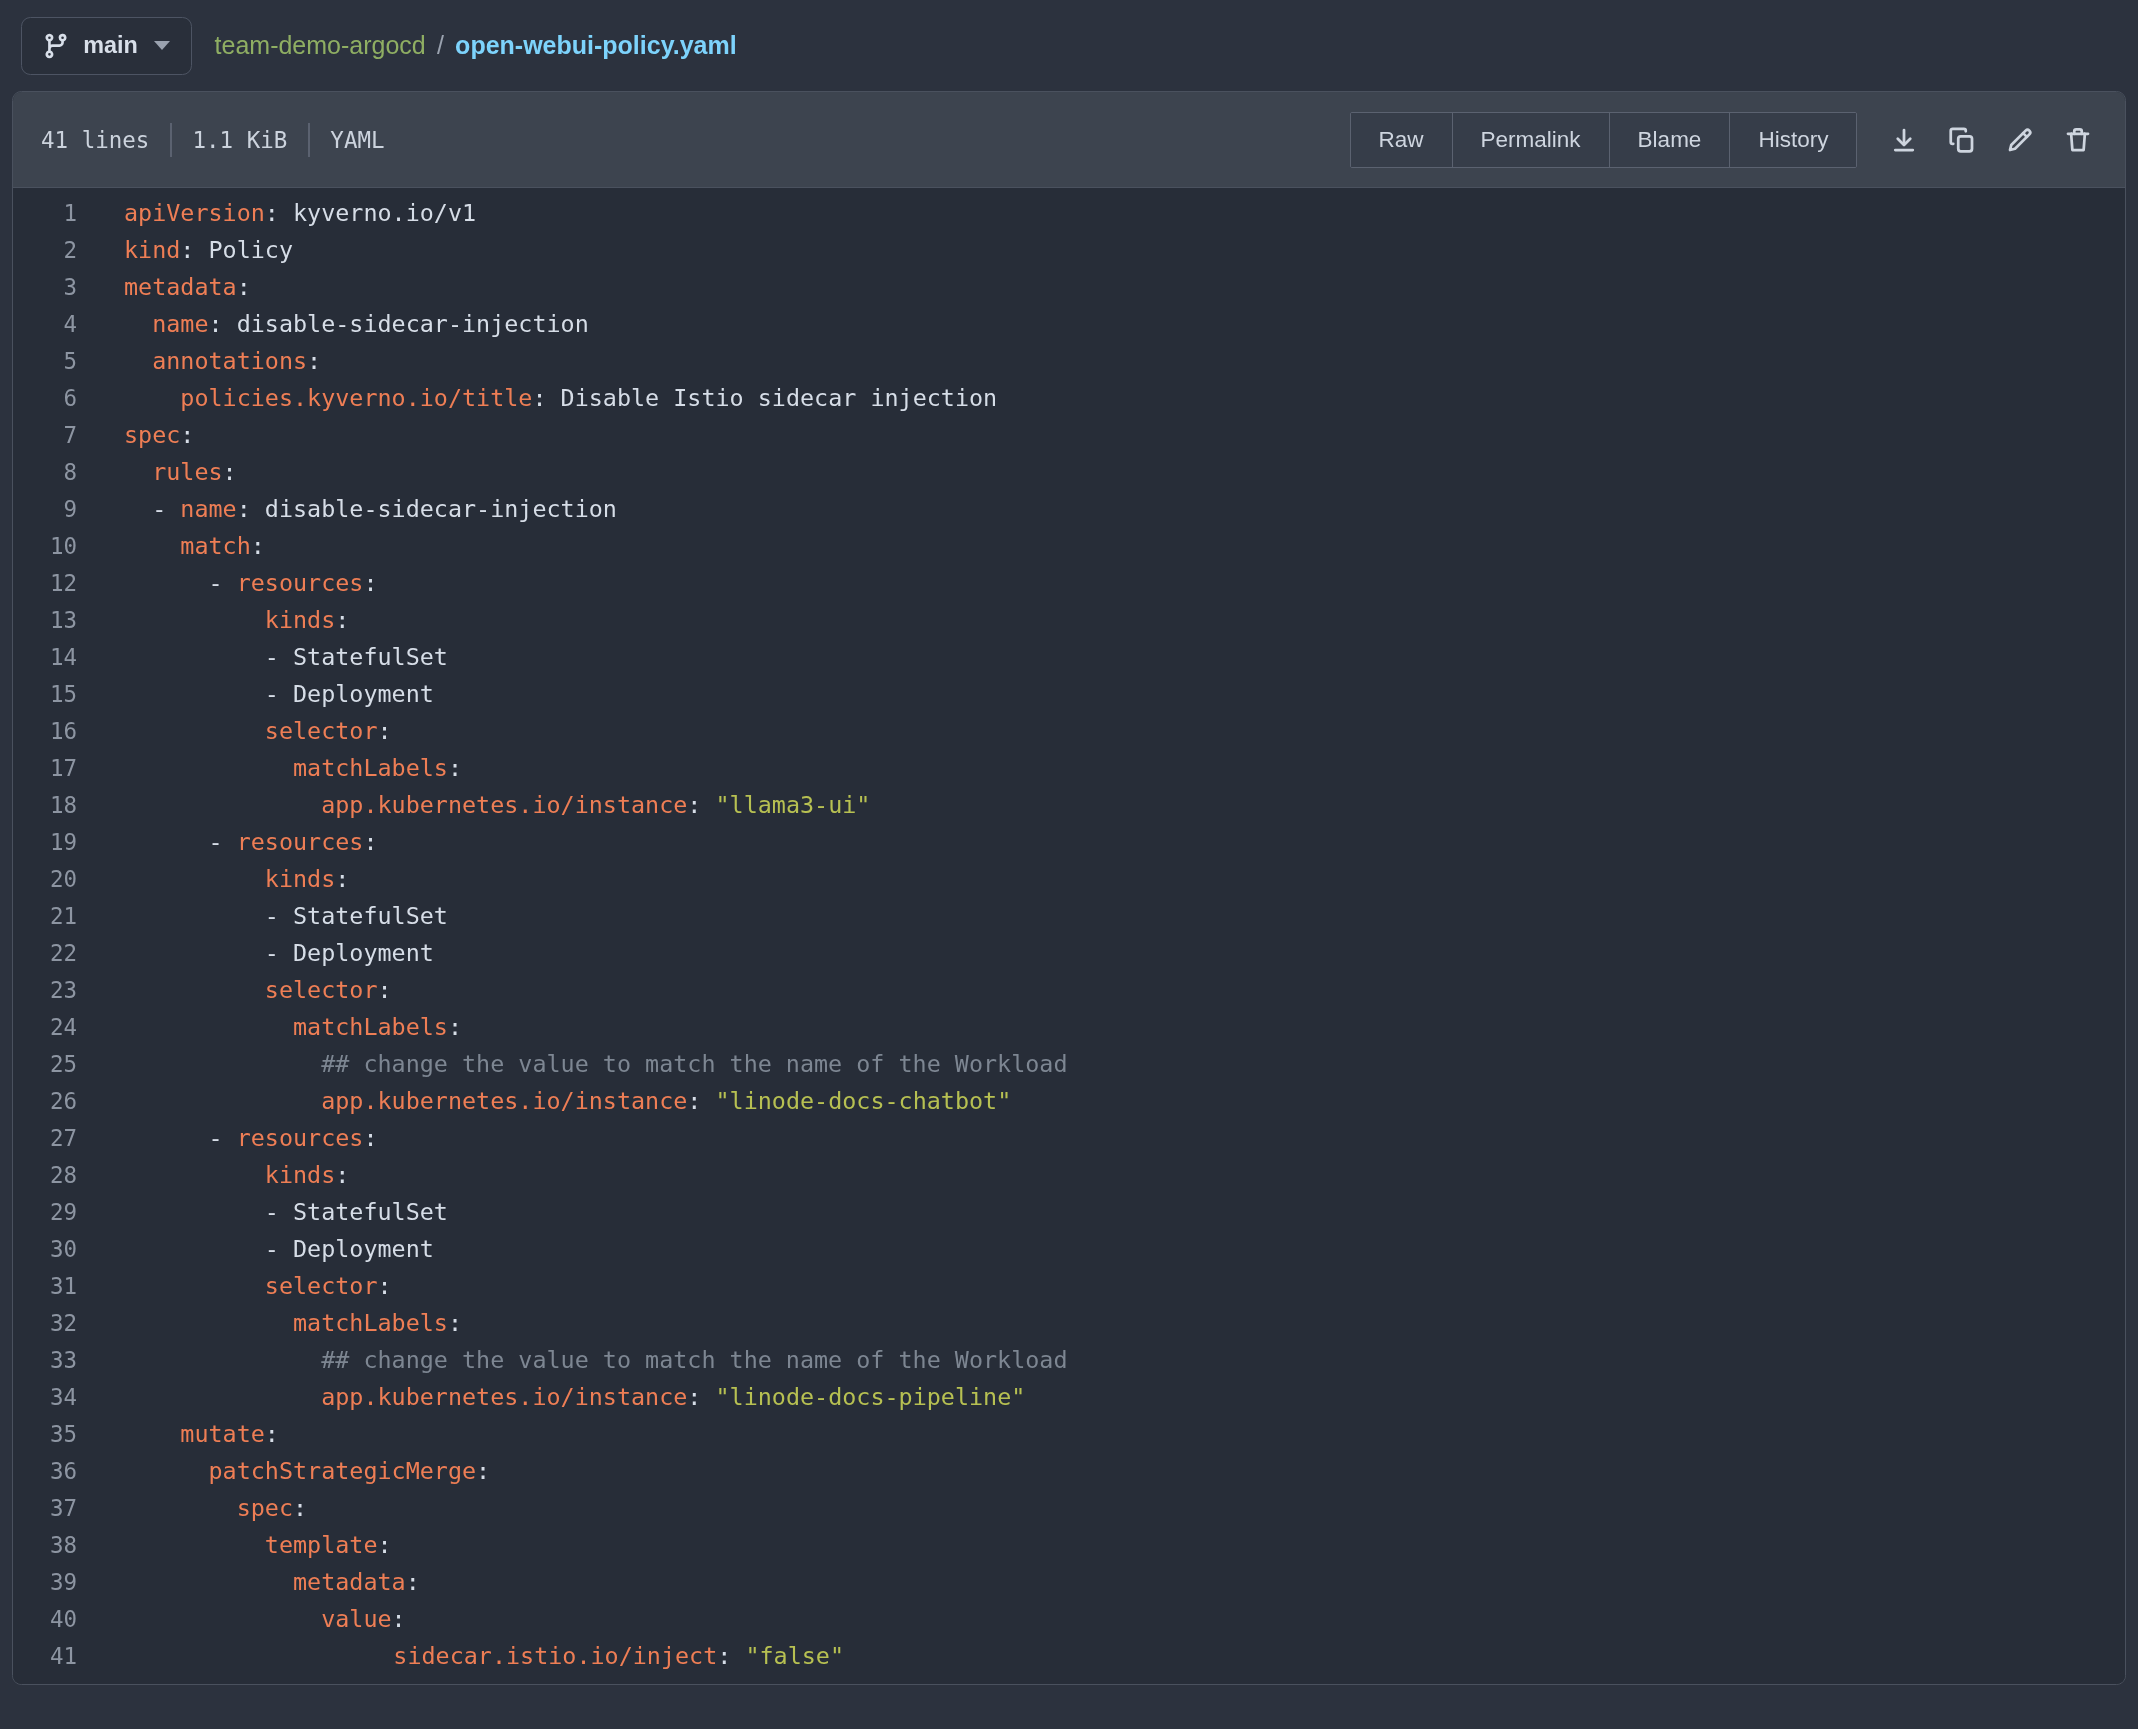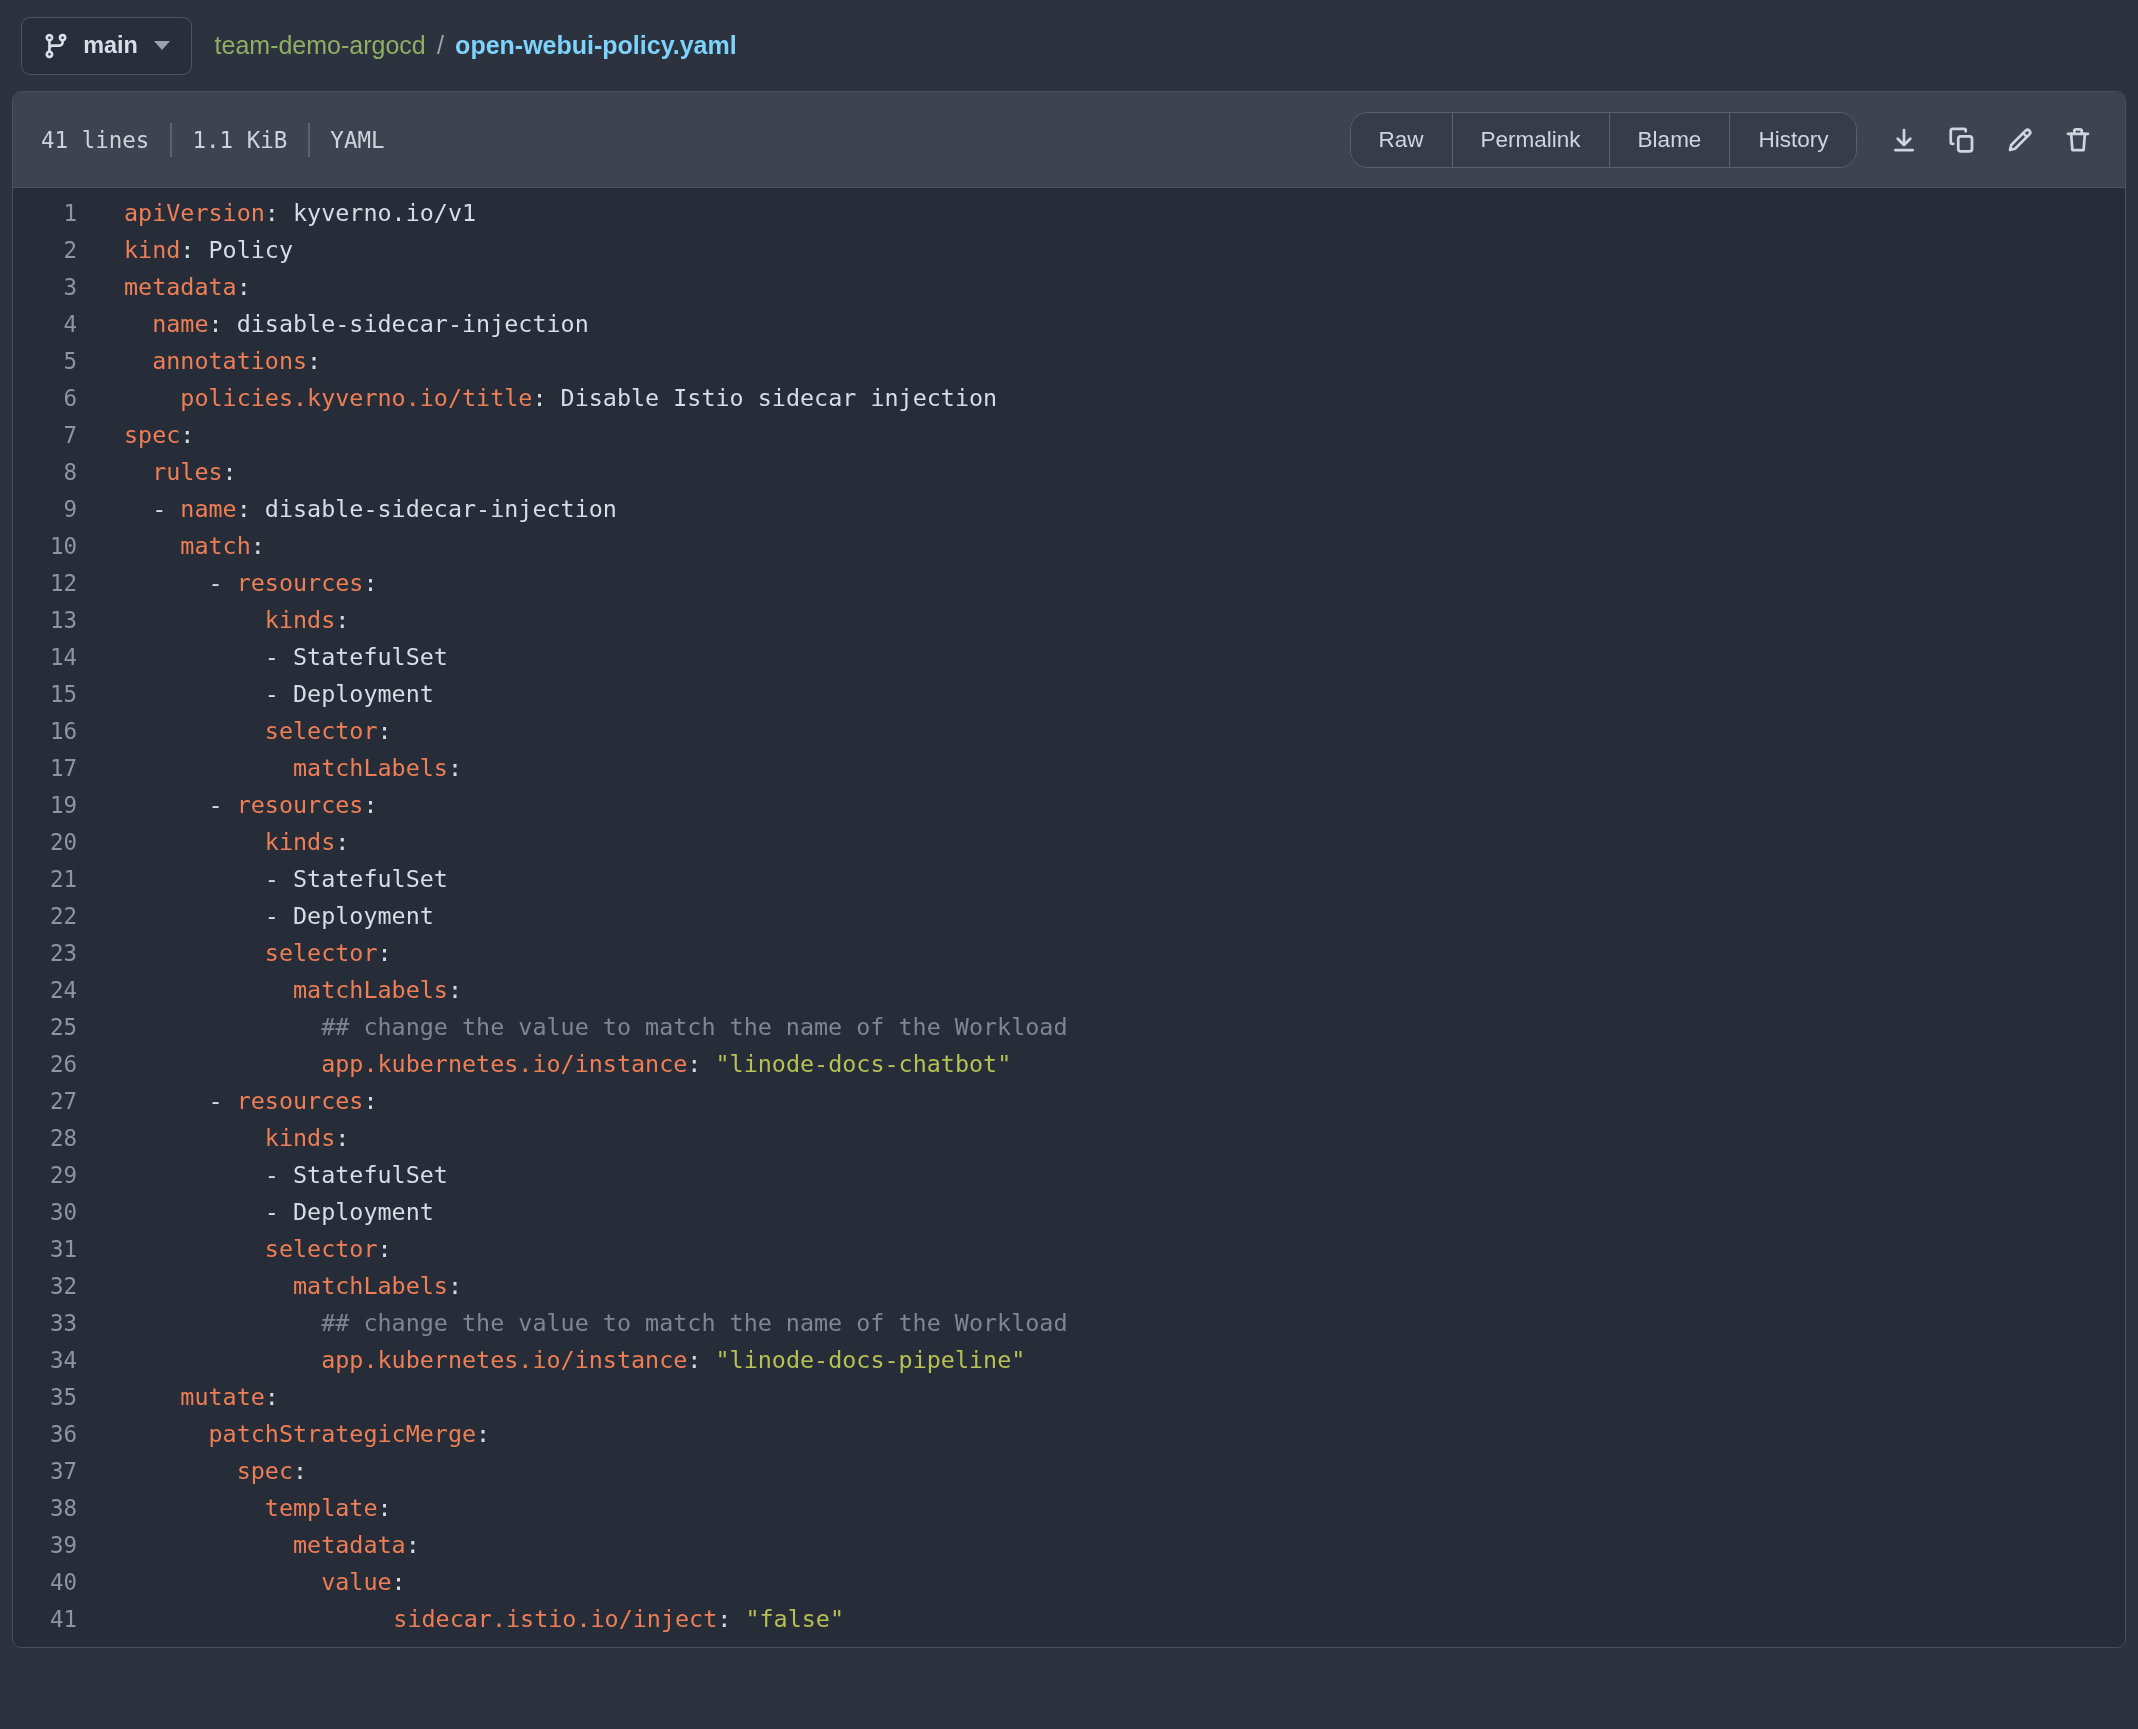--- a/index.html
+++ b/index.html
@@ -71,21 +71,21 @@
     font-family: "DejaVu Sans Mono", monospace;
     font-size: 22.5px;
     color: #ccd3dd;
   }
   .meta .vdiv { width: 1.9px; height: 34px; background: #5b6270; }
 
   .hdr-actions { display: flex; align-items: center; gap: 24px; }
   .btn-group {
     display: flex;
     border: 0.9px solid #5b6270;
-    border-radius: 18px;
+    border-radius: 2px;
     overflow: hidden;
     background: #363d49;
   }
   .btn-group button {
     background: #363d49;
     border: none;
     border-right: 0.9px solid #5b6270;
     color: #ced5df;
     font-size: 22.5px;
     height: 54px;
@@ -250,20 +250,24 @@
         </div>
         <div class="line">
           <span class="ln">16</span>
           <span class="lc"><span style="color: rgb(214, 221, 231);">          </span><span style="color: rgb(238, 126, 85);">selector</span><span style="color: rgb(214, 221, 231);">:</span></span>
         </div>
         <div class="line">
           <span class="ln">17</span>
           <span class="lc"><span style="color: rgb(214, 221, 231);">            </span><span style="color: rgb(238, 126, 85);">matchLabels</span><span style="color: rgb(214, 221, 231);">:</span></span>
         </div>
         <div class="line">
+          <span class="ln">18</span>
+          <span class="lc"><span style="color: rgb(214, 221, 231);">              </span><span style="color: rgb(238, 126, 85);">app.kubernetes.io/instance</span><span style="color: rgb(214, 221, 231);">: </span><span style="color: rgb(183, 192, 82);">"llama3-ui"</span></span>
+        </div>
+        <div class="line">
           <span class="ln">19</span>
           <span class="lc"><span style="color: rgb(214, 221, 231);">      - </span><span style="color: rgb(238, 126, 85);">resources</span><span style="color: rgb(214, 221, 231);">:</span></span>
         </div>
         <div class="line">
           <span class="ln">20</span>
           <span class="lc"><span style="color: rgb(214, 221, 231);">          </span><span style="color: rgb(238, 126, 85);">kinds</span><span style="color: rgb(214, 221, 231);">:</span></span>
         </div>
         <div class="line">
           <span class="ln">21</span>
           <span class="lc"><span style="color: rgb(214, 221, 231);">          - StatefulSet</span></span>

